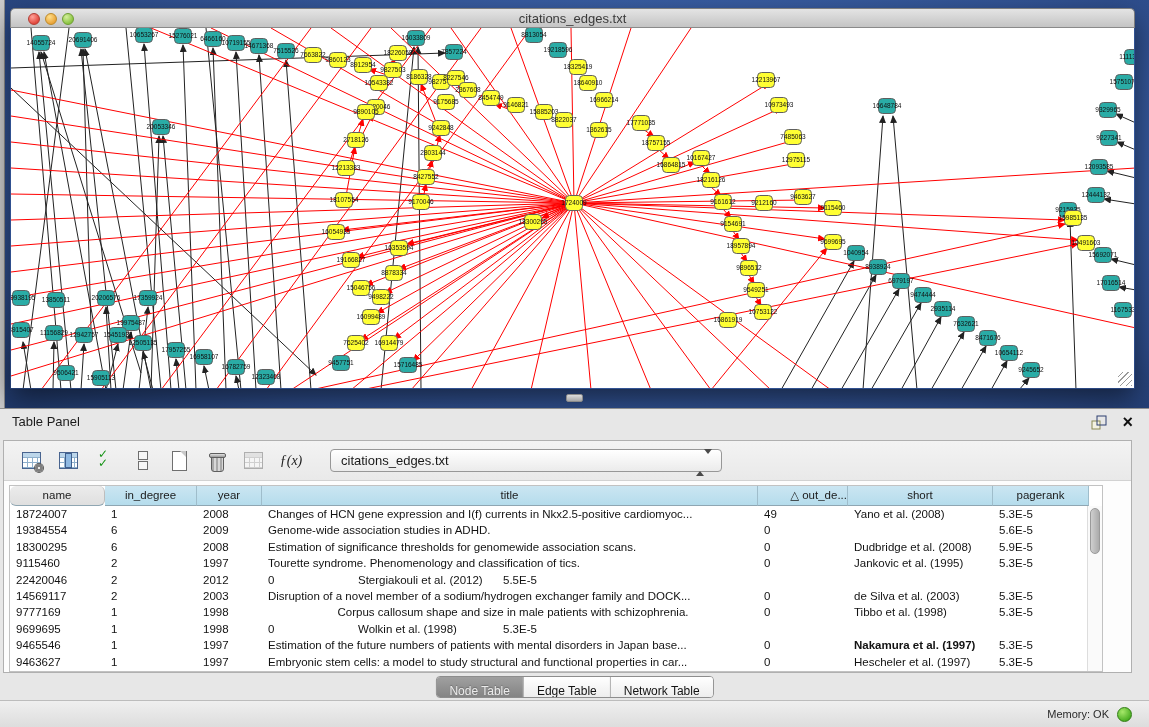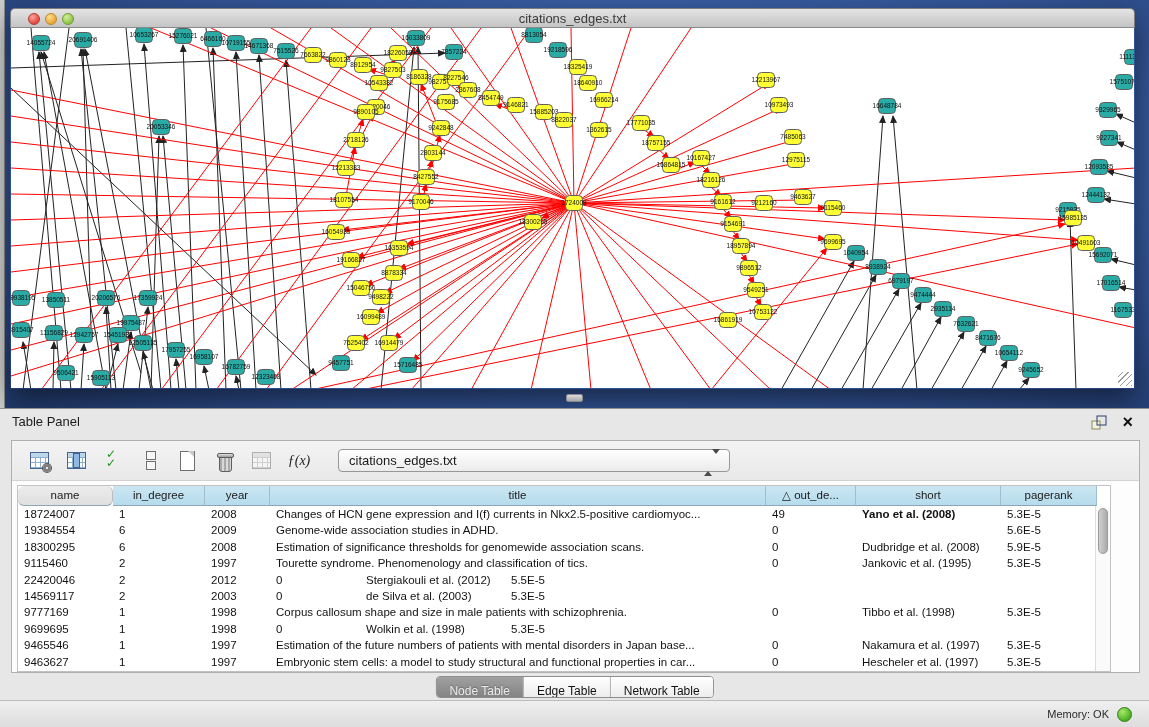--- a/index.html
+++ b/index.html
@@ -22,21 +22,21 @@
   #win-grip{position:absolute;right:2px;bottom:2px;width:14px;height:14px;
     background:repeating-linear-gradient(135deg,transparent 0 3px,#9a9a9a 3px 4px);}
   #split-grip{position:absolute;left:566px;top:394px;width:17px;height:8px;border-radius:2px;
     background:linear-gradient(#dcdcdc,#a8a8a8);border:1px solid #8b8b8b;box-sizing:border-box;}
   
   #table-panel{position:absolute;left:0;top:408px;width:1149px;height:319px;background:#e7e7e7;border-top:1px solid #8f8f8f;box-sizing:border-box;}
   #panel-titlebar{position:absolute;left:0;top:0;width:100%;height:26px;}
   #panel-title{position:absolute;left:12px;top:0;line-height:26px;font-size:13px;color:#1c1c1c;}
   #float-icon{position:absolute;right:42px;top:6px;width:16px;height:15px;cursor:pointer;}
   #panel-close{position:absolute;right:16px;top:0px;font-size:18px;font-weight:bold;color:#111;line-height:26px;cursor:pointer;}
-  #card{position:absolute;left:11px;top:31px;width:1129px;height:233px;background:#fdfdfd;border:1px solid #b0b0b0;box-sizing:border-box;}
+  #card{position:absolute;left:3px;top:31px;width:1129px;height:233px;background:#fdfdfd;border:1px solid #b0b0b0;box-sizing:border-box;}
   #toolbar{position:absolute;left:0;top:0;width:100%;height:40px;box-sizing:border-box;
     background:linear-gradient(#f3f3f3,#e9e9e9);border-bottom:1px solid #d2d2d2;display:flex;align-items:center;padding-left:16px;gap:13px;}
   .ic{width:24px;height:22px;position:relative;flex:0 0 auto;cursor:pointer;}
   .ic-box:before{content:"";position:absolute;left:2px;top:2px;width:17px;height:15px;border:1px solid #49648f;background:
     linear-gradient(#bcd6ea,#bcd6ea) 0 0/100% 4px no-repeat,
     repeating-linear-gradient(to right,transparent 0 4px,#8fb0cc 4px 5px),
     repeating-linear-gradient(to bottom,transparent 0 4px,#8fb0cc 4px 5px),#fff;}
   .ic-settings:after{content:"";position:absolute;right:1px;bottom:0;width:8px;height:8px;border-radius:50%;
     background:radial-gradient(circle,#e8e8e8 0 1.5px,#7f7f7f 1.5px);box-shadow:0 0 0 1px #5a5a5a;}
   .ic-colsel:after{content:"";position:absolute;left:8px;top:3px;width:5px;height:13px;background:#8fb9e2;border:1px solid #3f5f8d;}
@@ -494,32 +494,32 @@
         <span id="dropdown-value">citations_edges.txt</span>
         <span class="dd-arrows"><span class="up"></span><span class="down"></span></span>
       </div>
     </div>
     <div id="tablewrap">
       <div id="thead">
           <div class="th gray" style="width: 95px;">name</div>
           <div class="th" style="width: 92px;">in_degree</div>
           <div class="th" style="width: 65px;">year</div>
           <div class="th" style="width: 496px;">title</div>
-          <div class="th" style="width: 90px;">△ out_de...</div>
+          <div class="th" style="width: 90px; text-align: right;">△ out_de...</div>
           <div class="th" style="width: 145px;">short</div>
           <div class="th" style="width: 96px;">pagerank</div>
         </div>
       <div id="tbody">
           <div class="tr">
             <div class="td" style="width: 95px;">18724007</div>
             <div class="td" style="width: 92px;">1</div>
             <div class="td" style="width: 65px;">2008</div>
             <div class="td" style="width: 496px;">Changes of HCN gene expression and I(f) currents in Nkx2.5-positive cardiomyoc...</div>
             <div class="td" style="width: 90px;">49</div>
-            <div class="td" style="width: 145px; font-weight: bold;">Yano et al. (2008)</div>
+            <div class="td" style="width: 145px;">Yano et al. (2008)</div>
             <div class="td" style="width: 96px;">5.3E-5</div>
           </div>
           <div class="tr">
             <div class="td" style="width: 95px;">19384554</div>
             <div class="td" style="width: 92px;">6</div>
             <div class="td" style="width: 65px;">2009</div>
             <div class="td" style="width: 496px;">Genome-wide association studies in ADHD.</div>
             <div class="td" style="width: 90px;">0</div>
             <div class="td" style="width: 145px; margin-top: 36px;">Franke et al. (2009)</div>
             <div class="td" style="width: 96px;">5.6E-5</div>
@@ -547,48 +547,49 @@
             <div class="td" style="width: 92px;">2</div>
             <div class="td" style="width: 65px;">2012</div>
             <div class="td" style="width: 90px;">0</div>
             <div class="td" style="width: 145px;">Stergiakouli et al. (2012)</div>
             <div class="td" style="width: 96px;">5.5E-5</div>
           </div>
           <div class="tr">
             <div class="td" style="width: 95px;">14569117</div>
             <div class="td" style="width: 92px;">2</div>
             <div class="td" style="width: 65px;">2003</div>
+            <div class="td" style="width: 496px;">Disruption of a novel member of a sodium/hydrogen exchanger family and DOCK...</div>
             <div class="td" style="width: 90px;">0</div>
             <div class="td" style="width: 145px;">de Silva et al. (2003)</div>
             <div class="td" style="width: 96px;">5.3E-5</div>
           </div>
           <div class="tr">
             <div class="td" style="width: 95px;">9777169</div>
             <div class="td" style="width: 92px;">1</div>
             <div class="td" style="width: 65px;">1998</div>
-            <div class="td" style="width: 496px;">Corpus callosum shape and size in male patients with schizophrenia.</div>
+            <div class="td" style="width: 496px; text-align: center;">Corpus callosum shape and size in male patients with schizophrenia.</div>
             <div class="td" style="width: 90px;">0</div>
             <div class="td" style="width: 145px;">Tibbo et al. (1998)</div>
             <div class="td" style="width: 96px;">5.3E-5</div>
           </div>
           <div class="tr">
             <div class="td" style="width: 95px;">9699695</div>
             <div class="td" style="width: 92px;">1</div>
             <div class="td" style="width: 65px;">1998</div>
             <div class="td" style="width: 90px;">0</div>
             <div class="td" style="width: 145px;">Wolkin et al. (1998)</div>
             <div class="td" style="width: 96px;">5.3E-5</div>
           </div>
           <div class="tr">
             <div class="td" style="width: 95px;">9465546</div>
             <div class="td" style="width: 92px;">1</div>
             <div class="td" style="width: 65px;">1997</div>
             <div class="td" style="width: 496px;">Estimation of the future numbers of patients with mental disorders in Japan base...</div>
             <div class="td" style="width: 90px;">0</div>
-            <div class="td" style="width: 145px;">Nakamura et al. (1997)</div>
+            <div class="td" style="width: 145px; font-weight: bold;">Nakamura et al. (1997)</div>
             <div class="td" style="width: 96px;">5.3E-5</div>
           </div>
           <div class="tr">
             <div class="td" style="width: 95px;">9463627</div>
             <div class="td" style="width: 92px;">1</div>
             <div class="td" style="width: 65px;">1997</div>
             <div class="td" style="width: 496px;">Embryonic stem cells: a model to study structural and functional properties in car...</div>
             <div class="td" style="width: 90px;">0</div>
             <div class="td" style="width: 145px;">Hescheler et al. (1997)</div>
             <div class="td" style="width: 96px;">5.3E-5</div>

